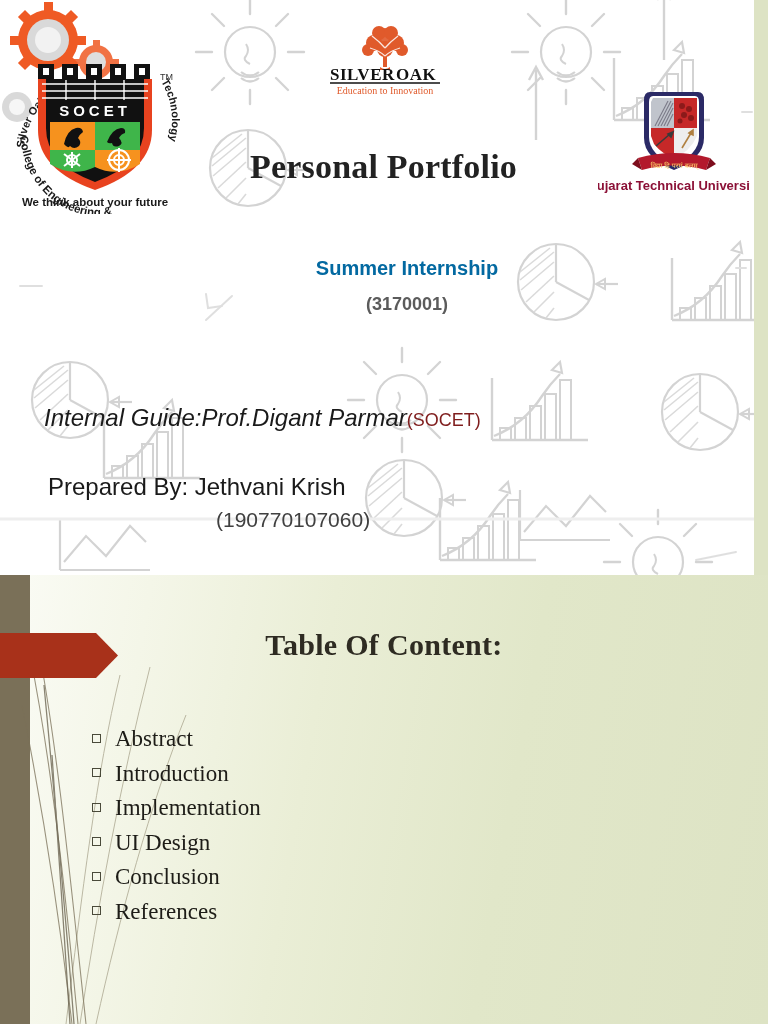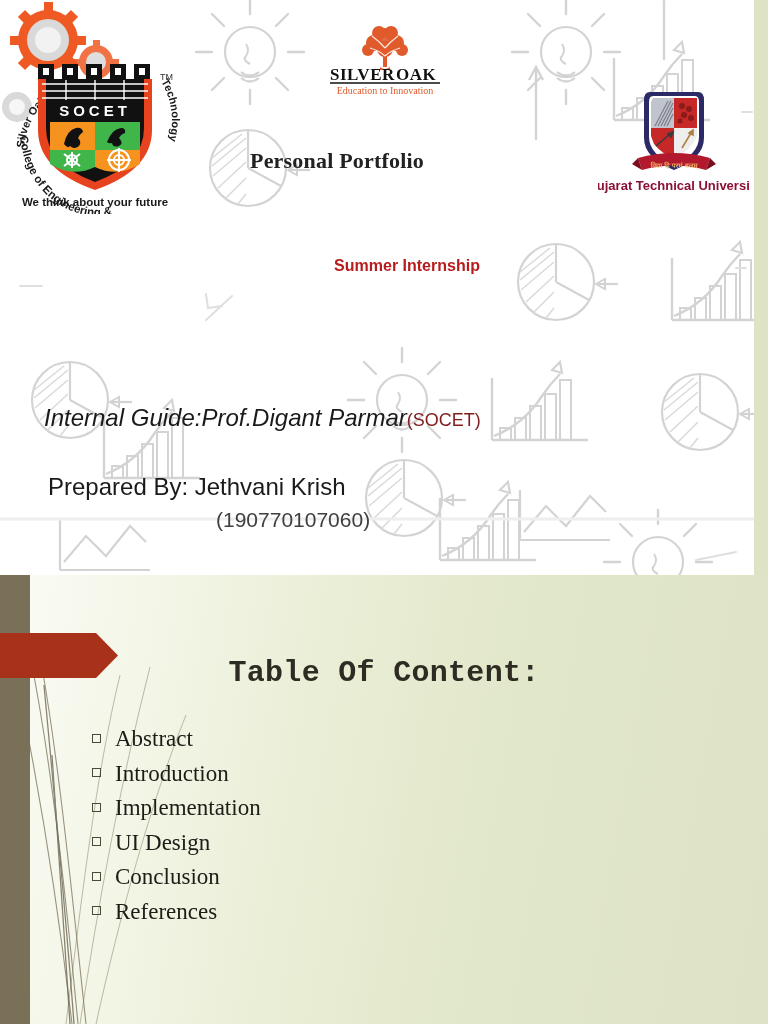--- a/index.html
+++ b/index.html
@@ -75,35 +75,35 @@
     z-index: 4;
   }
 
   .s1-title {
     position: absolute;
     left: 250px; top: 148px;
     width: 330px;
     z-index: 5;
     font-family: "Liberation Serif", serif;
     font-weight: bold;
-    font-size: 22px;
+    font-size: 34px;
     color: #222222;
     letter-spacing: 0.2px;
     white-space: nowrap;
   }
   .s1-sub1 {
     position: absolute;
     left: 0px; top: 257px;
     width: 754px;
     text-align: center;
     z-index: 5;
     font-family: "Liberation Sans", sans-serif;
     font-weight: bold;
-    font-size: 16px;
-    color: #b91c1c;
+    font-size: 20px;
+    color: #0369a1;
     padding-left: 60px;
     box-sizing: border-box;
   }
   .s1-sub2 {
     position: absolute;
     left: 0px; top: 294px;
     width: 754px;
     text-align: center;
     z-index: 5;
     font-family: "Liberation Sans", sans-serif;
@@ -500,20 +500,21 @@
           <path d="M40,72 L34,78 L44,84 Z M112,72 L118,78 L108,84 Z" fill="#7d0d1c"></path>
           <text x="76" y="82" text-anchor="middle" font-family="Liberation Sans, sans-serif" font-size="7" fill="#ffd36b">विद्या हि परमं बलम्</text>
           <text x="76" y="104" text-anchor="middle" font-family="Liberation Sans, sans-serif" font-size="13" font-weight="bold" fill="#8b1036">Gujarat Technical University</text>
         </svg>
       </div>
 
       <div class="s1-title">Personal Portfolio</div>
 
       <div class="s1-sub1">Summer Internship</div>
 
+      <div class="s1-sub2">(3170001)</div>
 
       <div class="s1-guide">
         <span class="gi">Internal Guide:Prof.Digant Parmar</span><span class="gdept">(SOCET)</span>
       </div>
 
       <div class="s1-prep">Prepared By: Jethvani Krish</div>
 
       <div class="s1-enroll">(190770107060)</div>
 
     </div>
@@ -533,21 +534,21 @@
           <path d="M150,92 C120,210 98,330 80,449"></path>
           <path d="M186,140 C150,230 120,340 96,449"></path>
         </g>
         <g fill="none" stroke="#6e6754" stroke-width="1.3" opacity="0.8">
           <path d="M44,110 C56,240 66,340 74,449"></path>
           <path d="M52,180 C58,260 64,360 70,449"></path>
         </g>
       </svg>
     </div>
 
-    <h2 class="s2-title" style="top:56px;font-family:Liberation Mono, monospace;">Table Of Content:</h2>
+    <h2 class="s2-title" style="top:28px;">Table Of Content:</h2>
 
     <ul class="toc" style="top:143px;">
       <li>
         <span class="bullet"></span>
         <span>Abstract</span>
       </li>
       <li>
         <span class="bullet"></span>
         <span>Introduction</span>
       </li>

